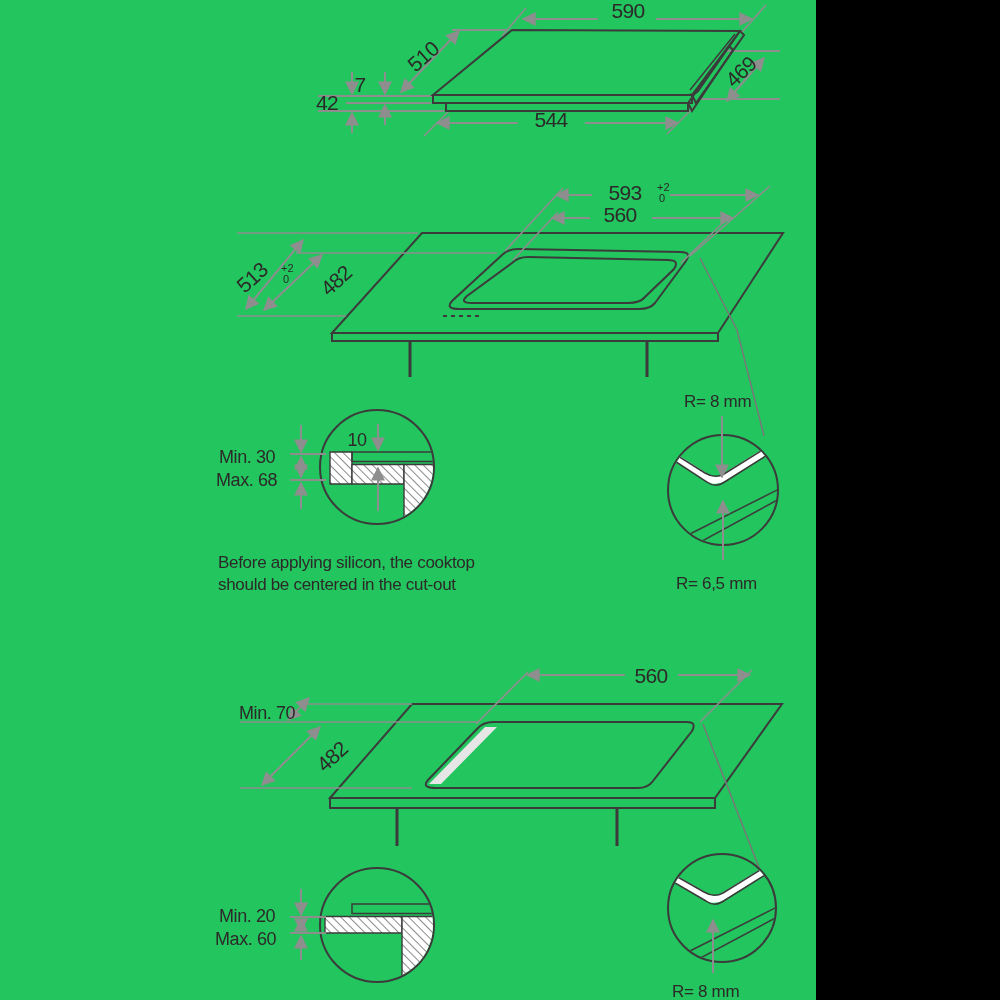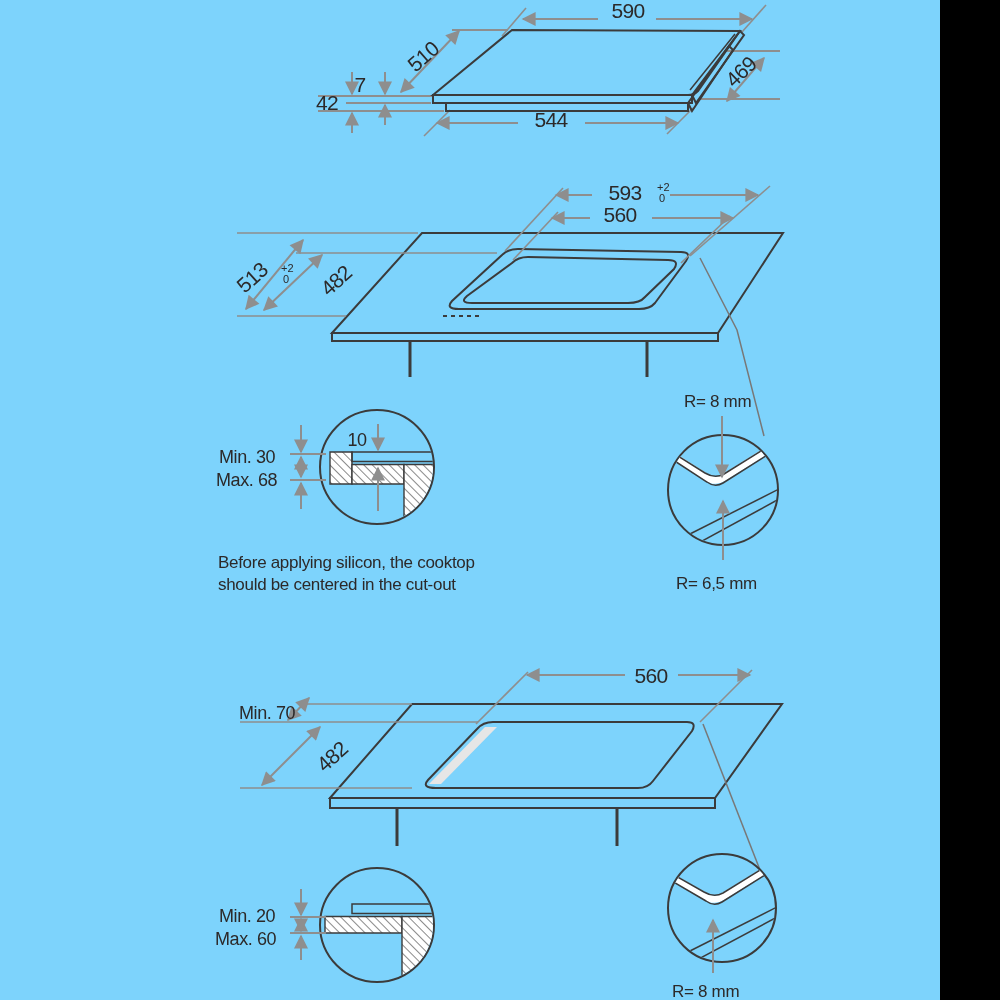--- a/index.html
+++ b/index.html
@@ -1,16 +1,16 @@
 <!DOCTYPE html>
 <html><head>
 <meta charset="utf-8">
 <style>
   html,body{margin:0;padding:0;background:#000;}
-  .stage{position:relative;width:940px;height:1000px;background:#7dd3fc;overflow:hidden;}
+  .stage{position:relative;width:816px;height:1000px;background:#22c55e;overflow:hidden;}
   svg{display:block;}
   .t{fill:#2c2929;font-family:"Liberation Sans",sans-serif;}
   .s21{font-size:21px;letter-spacing:-0.6px;}
   .s18{font-size:18px;letter-spacing:-0.4px;}
   .s17{font-size:17px;letter-spacing:-0.3px;}
   .s11{font-size:11px;}
   .o{stroke:#3b3b3b;stroke-width:2;fill:none;}
   .o1{stroke:#3b3b3b;stroke-width:1.5;fill:none;}
   .g{stroke:#8e8e8e;stroke-width:2;fill:none;}
   .g1{stroke:#8e8e8e;stroke-width:1.6;fill:none;}

